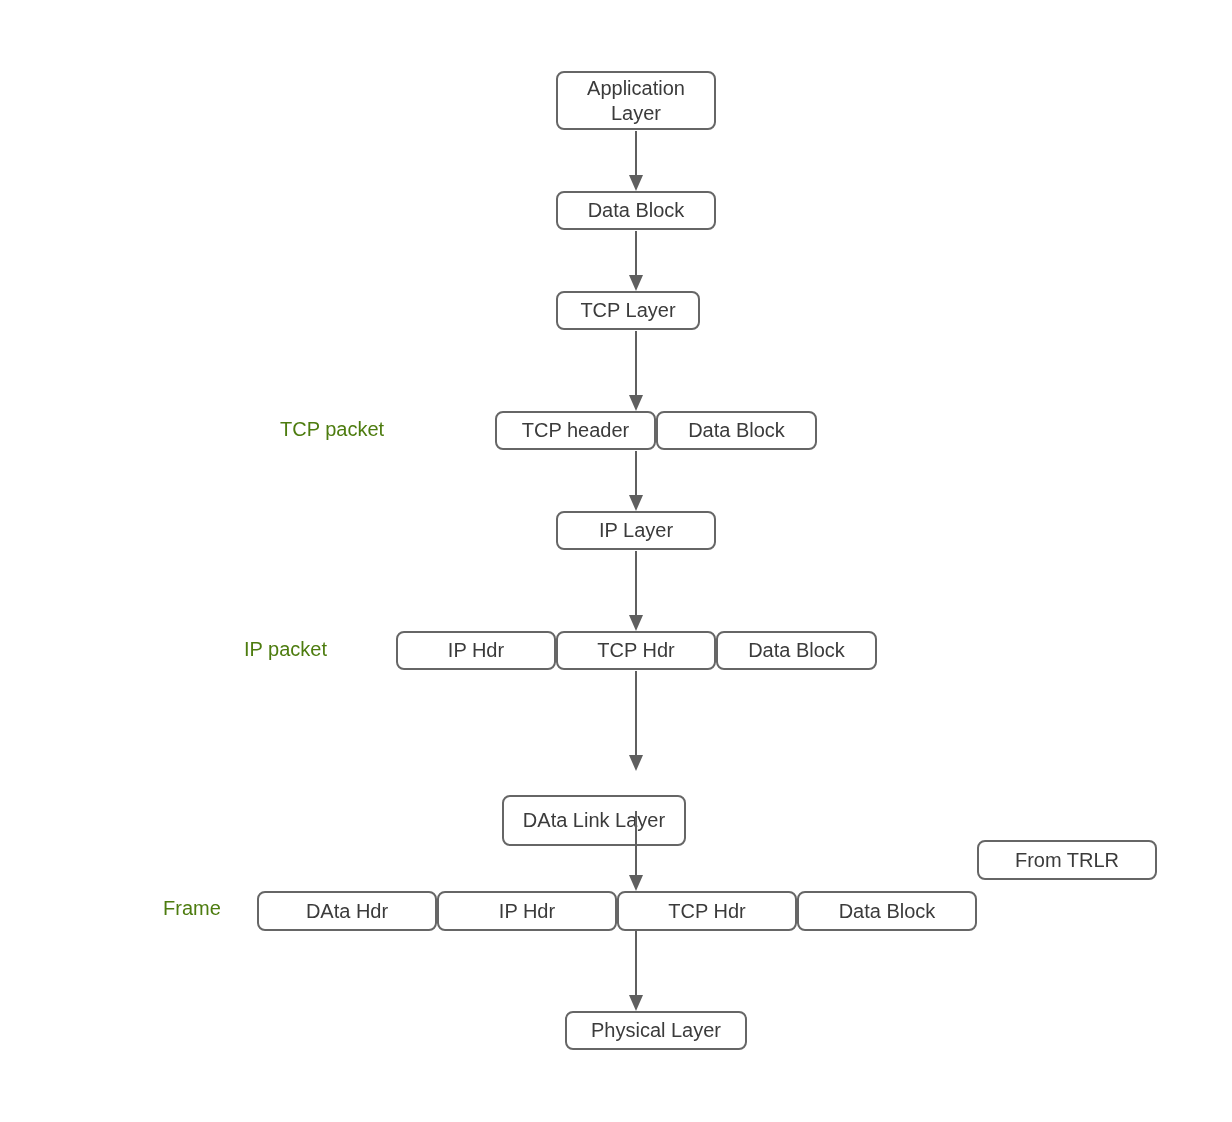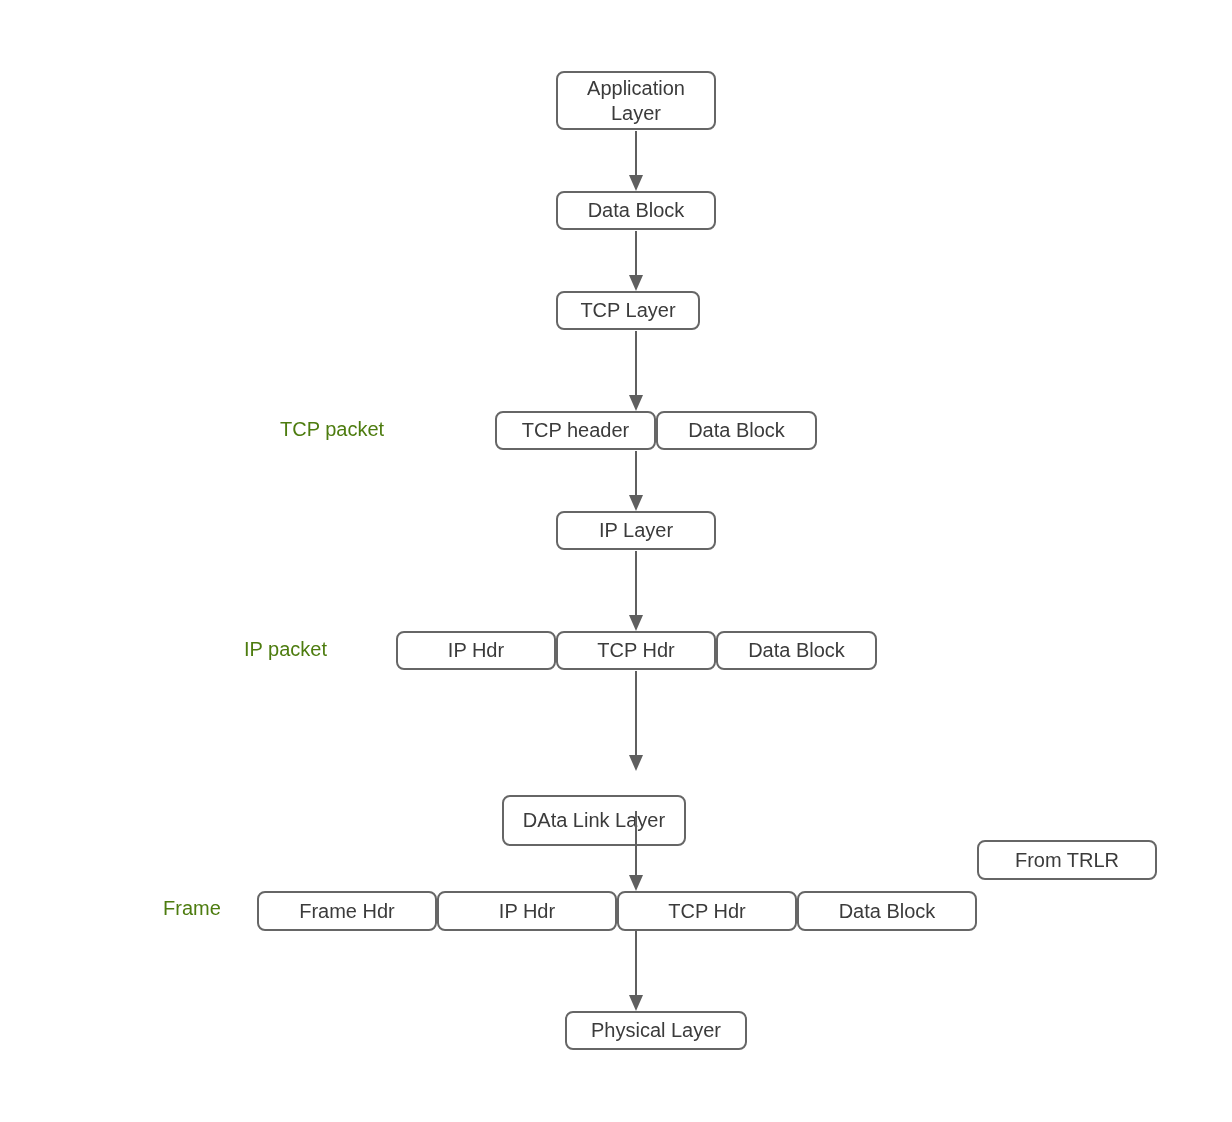--- a/index.html
+++ b/index.html
@@ -88,21 +88,21 @@
   <div class="node" style="left:716px; top:631px; width:161px; height:39px;">Data Block</div>
 
   <div class="arrow" style="left:635px; top:671px; height:84px;"></div>
 
   <div class="node" style="left:502px; top:771px; width:184px; height:51px;margin-top:24px;">DAta Link Layer</div>
 
   <div class="arrow" style="left:635px; top:811px; height:64px;"></div>
 
   <div class="row-label" style="left:163px; top:897px;">Frame</div>
 
-  <div class="node" style="left:257px; top:891px; width:180px; height:40px;">Frame Hdr</div>
+  <div class="node" style="left:257px; top:891px; width:180px; height:40px;">DAta Hdr</div>
   <div class="node" style="left:437px; top:891px; width:180px; height:40px;">IP Hdr</div>
   <div class="node" style="left:617px; top:891px; width:180px; height:40px;">TCP Hdr</div>
   <div class="node" style="left:797px; top:891px; width:180px; height:40px;">Data Block</div>
   <div class="node" style="left:977px; top:840px; width:180px; height:40px;">From TRLR</div>
 
   <div class="arrow" style="left:635px; top:931px; height:64px;"></div>
 
   <div class="node" style="left:565px; top:1011px; width:182px; height:39px;">Physical Layer</div>
 
 </div>

